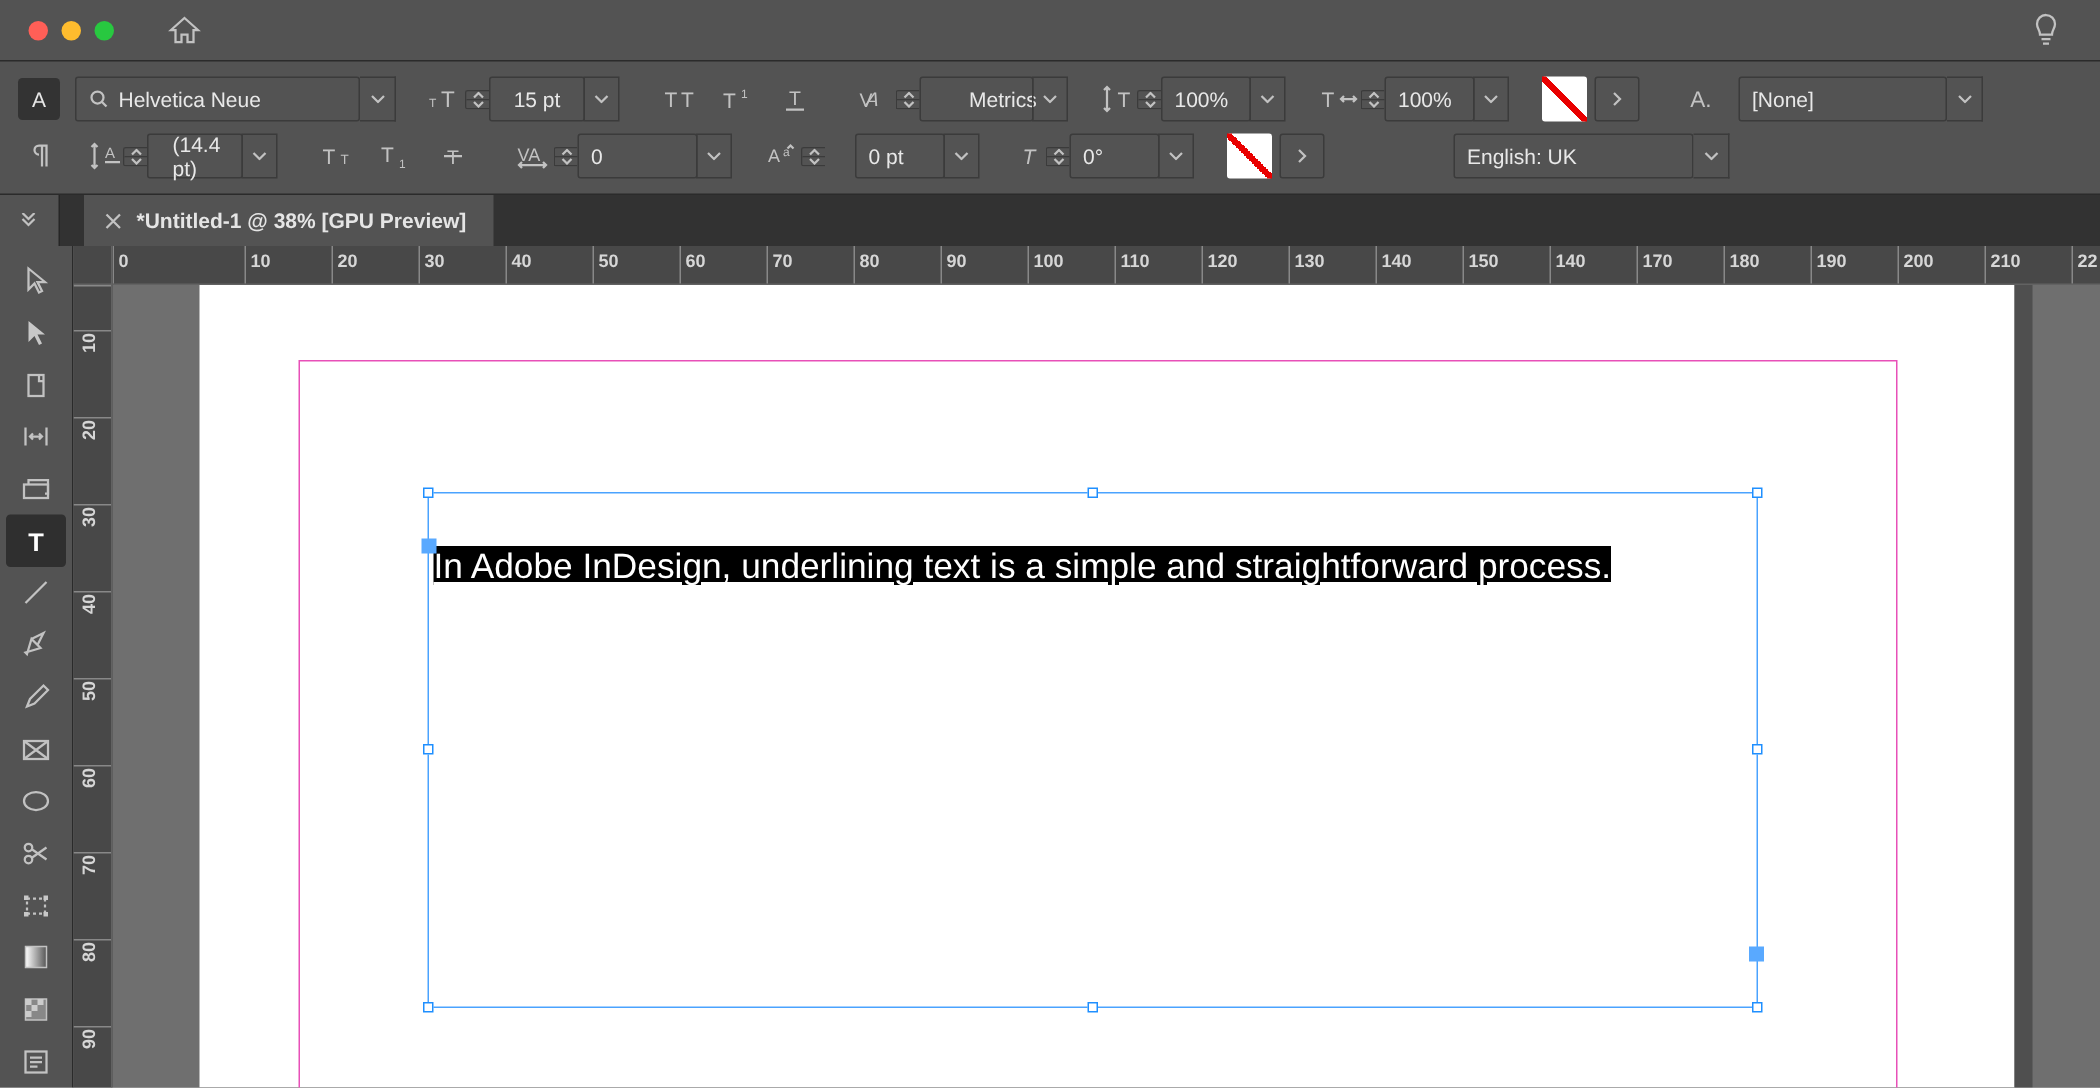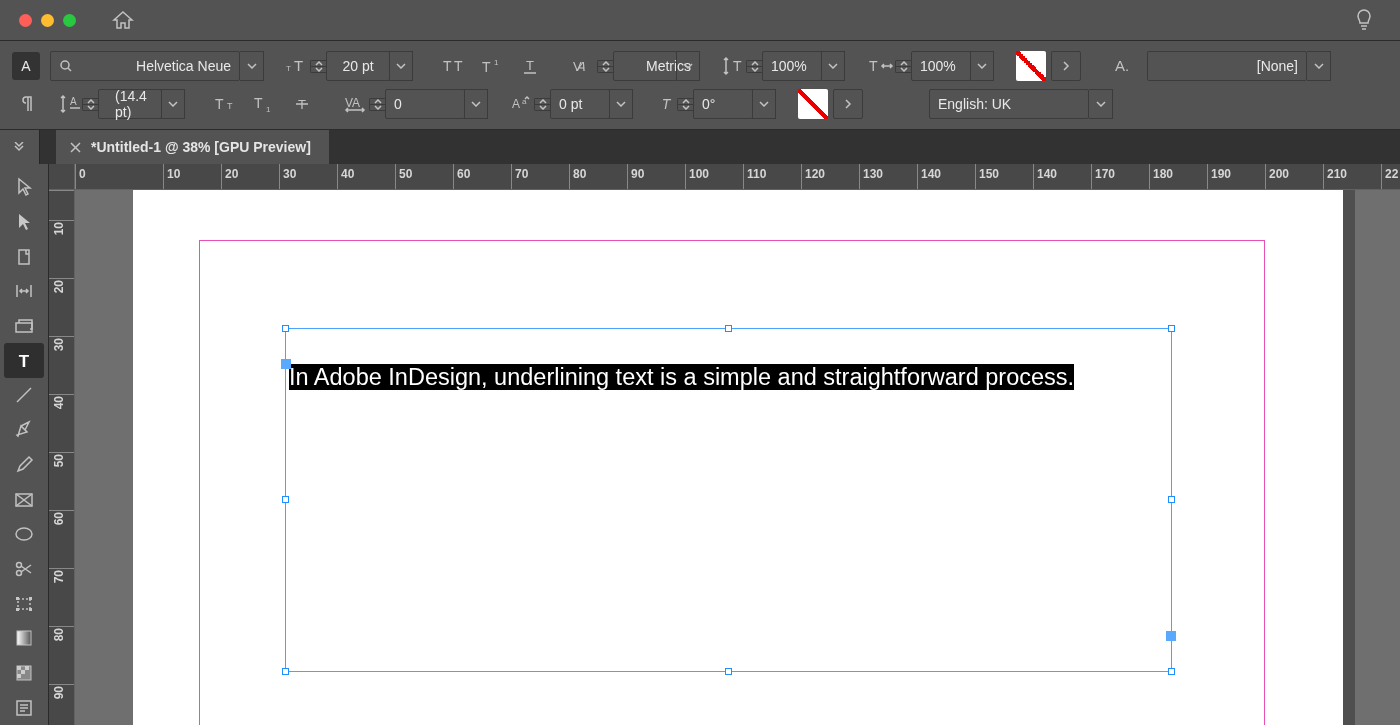--- a/index.html
+++ b/index.html
@@ -69,21 +69,21 @@
   .textframe{position:absolute;top:138px;left:210px;width:887px;height:344px;border:1px solid #4aa3ff;}
   .handle{position:absolute;width:7px;height:7px;background:#fff;border:1px solid #1f8fff;}
   .h-tl{top:-4px;left:-4px;} .h-tm{top:-4px;left:calc(50% - 4px);} .h-tr{top:-4px;right:-4px;}
   .h-ml{top:calc(50% - 4px);left:-4px;} .h-mr{top:calc(50% - 4px);right:-4px;}
   .h-bl{bottom:-4px;left:-4px;} .h-bm{bottom:-4px;left:calc(50% - 4px);} .h-br{bottom:-4px;right:-4px;}
   .io{position:absolute;width:10px;height:10px;background:#59a9ff;}
   .io-in{top:30px;left:-5px;} .io-out{bottom:30px;right:-5px;}
 
   .para{font-family:"Helvetica Neue",Helvetica,Arial,sans-serif;font-size:23.5px;line-height:29px;color:#000;letter-spacing:0;margin:0;padding:0;}
   .content{padding:5px 0 0 3px;}
-  .underline-sel{display:inline;background:#000;color:#fff;text-underline-offset:3px;}
+  .underline-sel{display:inline;background:#000;color:#fff;text-decoration:underline;text-underline-offset:3px;}
   .gap{height:29px;}
 
   svg{display:block;}
   .cv{stroke:#c2c2c2;stroke-width:1.5;fill:none;}
 </style>
 </head>
 <body>
 
 <div class="titlebar">
   <div class="traffic">
@@ -106,21 +106,21 @@
 <div class="panel">
 
   <div class="row">
     <div class="ctl-btn sq26 icon-col" style="background:#333;border-radius:3px;width:28px;height:28px;">
       <svg width="18" height="18">
           <text x="9" y="14" text-anchor="middle" fill="#e8e8e8" font-size="14" font-family="serif">A</text>
         </svg>
     </div>
 
     <div class="combo">
-      <div class="field left" style="width:190px;justify-content:space-between;">
+      <div class="field left" style="width:190px;">
         <svg width="14" height="14" style="margin-right:6px;">
             <circle cx="6" cy="6" r="4" class="cv"></circle>
             <path d="M9 9l3 3" class="cv"></path>
           </svg>
         <span>Helvetica Neue</span>
       </div>
       <div class="dd">
           <svg width="10" height="6">
             <path d="M1 1l4 4 4-4" class="cv"></path>
           </svg>
@@ -140,21 +140,21 @@
               <path d="M1 4l3-3 3 3" class="cv"></path>
             </svg>
           </div>
           <div>
             <svg width="8" height="5">
               <path d="M1 1l3 3 3-3" class="cv"></path>
             </svg>
           </div>
         </div>
       <div class="field centered" style="width:64px;">
-          <span>20 pt</span>
+          <span>15 pt</span>
         </div>
       <div class="dd" style="border:1px solid #3b3b3b;margin-left:-1px;width:24px;height:30px;display:flex;align-items:center;justify-content:center;">
           <svg width="10" height="6">
             <path d="M1 1l4 4 4-4" class="cv"></path>
           </svg>
         </div>
     </div>
 
     <div class="triple" style="margin-left:18px;">
       <div class="ctl-btn sq26 icon-col">
@@ -189,21 +189,21 @@
             <svg width="8" height="5">
               <path d="M1 4l3-3 3 3" class="cv"></path>
             </svg>
           </div>
           <div>
             <svg width="8" height="5">
               <path d="M1 1l3 3 3-3" class="cv"></path>
             </svg>
           </div>
         </div>
-      <div class="field left" style="width:64px;padding-left:32px;">
+      <div class="field left" style="width:76px;padding-left:32px;">
           <span>Metrics</span>
         </div>
       <div class="dd" style="border:1px solid #3b3b3b;margin-left:-1px;width:24px;height:30px;display:flex;align-items:center;justify-content:center;">
           <svg width="10" height="6">
             <path d="M1 1l4 4 4-4" class="cv"></path>
           </svg>
         </div>
     </div>
 
     <div class="grp" style="margin-left:12px;">
@@ -273,21 +273,21 @@
         </div>
     </div>
 
     <div class="grp" style="margin-left:20px;">
       <div class="icon-col">
           <svg width="22" height="18">
             <text x="11" y="14" text-anchor="middle" fill="#c2c2c2" font-size="15" font-family="serif">A.</text>
           </svg>
         </div>
       <div class="combo" style="margin-left:14px;">
-        <div class="field left" style="width:160px;justify-content:flex-end;">
+        <div class="field left" style="width:139px;">
             <span>[None]</span>
           </div>
         <div class="dd">
             <svg width="10" height="6">
               <path d="M1 1l4 4 4-4" class="cv"></path>
             </svg>
           </div>
       </div>
     </div>
   </div>
@@ -393,21 +393,21 @@
             <svg width="8" height="5">
               <path d="M1 4l3-3 3 3" class="cv"></path>
             </svg>
           </div>
           <div>
             <svg width="8" height="5">
               <path d="M1 1l3 3 3-3" class="cv"></path>
             </svg>
           </div>
         </div>
-      <div class="field left" style="width:60px;">
+      <div class="field left" style="width:60px;margin-left:20px;">
           <span>0 pt</span>
         </div>
       <div class="dd" style="border:1px solid #3b3b3b;margin-left:-1px;width:24px;height:30px;display:flex;align-items:center;justify-content:center;">
           <svg width="10" height="6">
             <path d="M1 1l4 4 4-4" class="cv"></path>
           </svg>
         </div>
     </div>
 
     <div class="grp" style="margin-left:12px;">
@@ -440,21 +440,21 @@
 
     <div class="grp" style="margin-left:12px;">
       <div class="swatch"></div>
       <div class="fwd-box">
           <svg width="8" height="10">
             <path d="M2 1l4 4-4 4" class="cv"></path>
           </svg>
         </div>
     </div>
 
-    <div class="grp" style="margin-left:56px;">
+    <div class="grp" style="margin-left:76px;">
       <div class="combo">
         <div class="field left" style="width:160px;">
             <span>English: UK</span>
           </div>
         <div class="dd">
             <svg width="10" height="6">
               <path d="M1 1l4 4 4-4" class="cv"></path>
             </svg>
           </div>
       </div>

